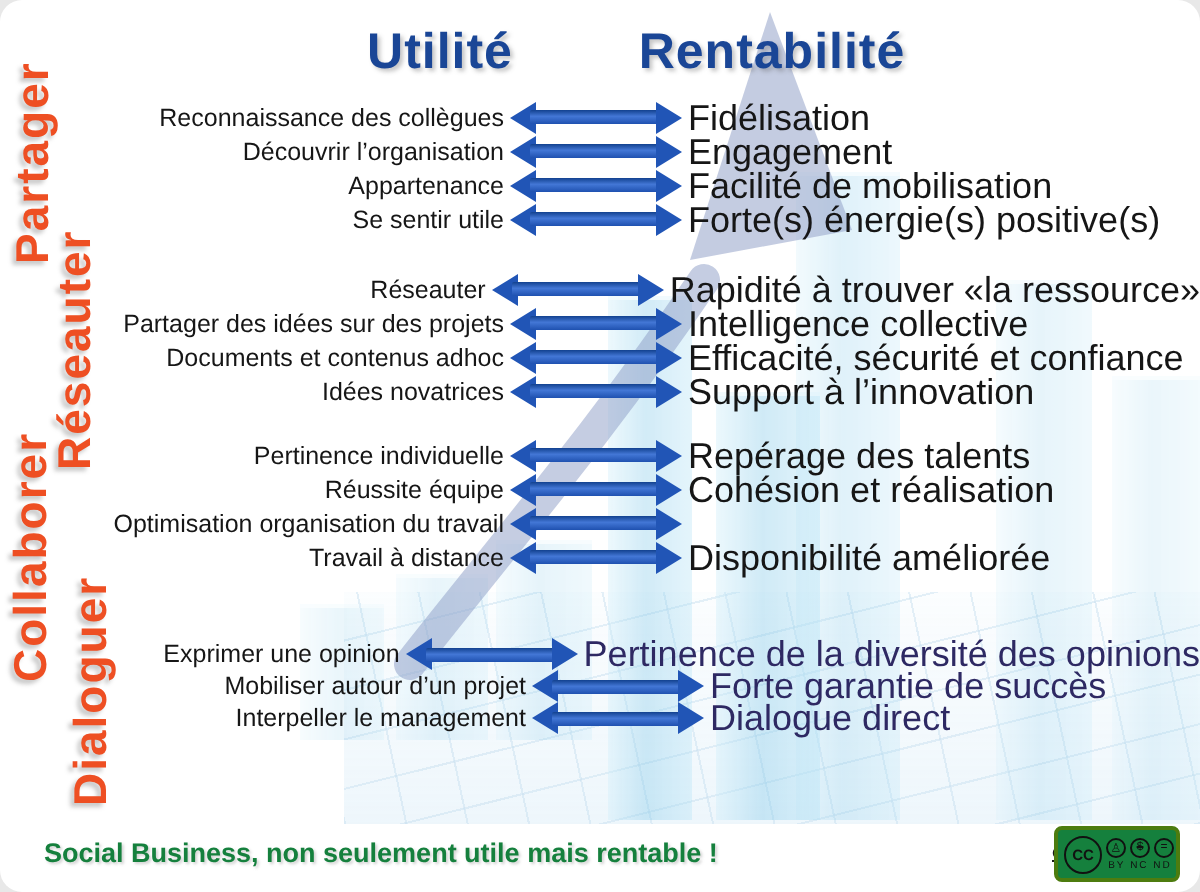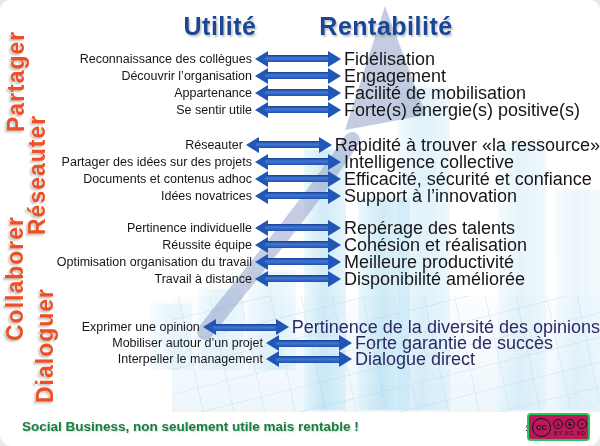--- a/index.html
+++ b/index.html
@@ -52,21 +52,21 @@
   .darrow .hl,.darrow .hr{position:absolute;top:50%;width:0;height:0;margin-top:-8px;
       border-top:8px solid transparent;border-bottom:8px solid transparent;}
   .darrow .hl{left:0;border-right:13px solid #2155b6;}
   .darrow .hr{right:0;border-left:13px solid #2155b6;}
   
   .tagline{position:absolute;left:22px;top:419px;font-size:13.5px;font-weight:600;
            color:#15803d;text-shadow:1px 1px 1.5px rgba(140,140,140,.4);}
   .credit{position:absolute;left:526px;top:422px;font-size:7.5px;color:#1b1b1b;
           text-decoration:underline;cursor:pointer;}
   .cc-badge{position:absolute;left:527px;top:413px;width:63px;height:28px;box-sizing:border-box;
-            border:2px solid #22c55e;border-radius:4px;background:#be185d;display:flex;
+            border:2px solid #4d7c0f;border-radius:4px;background:#15803d;display:flex;
             align-items:center;gap:2px;padding:0 3px;cursor:pointer;}
   .cc-big{width:17px;height:17px;border:1.5px solid #111;border-radius:50%;flex:none;
           display:flex;align-items:center;justify-content:center;font-size:7.5px;font-weight:bold;color:#111;}
   .cc-right{display:flex;flex-direction:column;align-items:center;gap:1px;}
   .cc-icons{display:flex;gap:2px;}
   .cc-icons span{width:10px;height:10px;border:1px solid #111;border-radius:50%;box-sizing:border-box;
           display:flex;align-items:center;justify-content:center;font-size:6px;color:#111;}
   .cc-icons span:nth-child(2){text-decoration:line-through;}
   .cc-caption{font-size:5px;letter-spacing:1px;color:#111;}
 </style>
@@ -192,21 +192,20 @@
         </div>
         <div class="cr">Cohésion et réalisation</div>
       </div>
       <div class="row">
         <div class="cl">Optimisation organisation du travail</div>
         <div class="darrow">
           <i class="hl"></i>
           <i class="sh"></i>
           <i class="hr"></i>
         </div>
-        <div class="cr">Meilleure productivité</div>
       </div>
       <div class="row">
         <div class="cl">Travail à distance</div>
         <div class="darrow">
           <i class="hl"></i>
           <i class="sh"></i>
           <i class="hr"></i>
         </div>
         <div class="cr">Disponibilité améliorée</div>
       </div>

